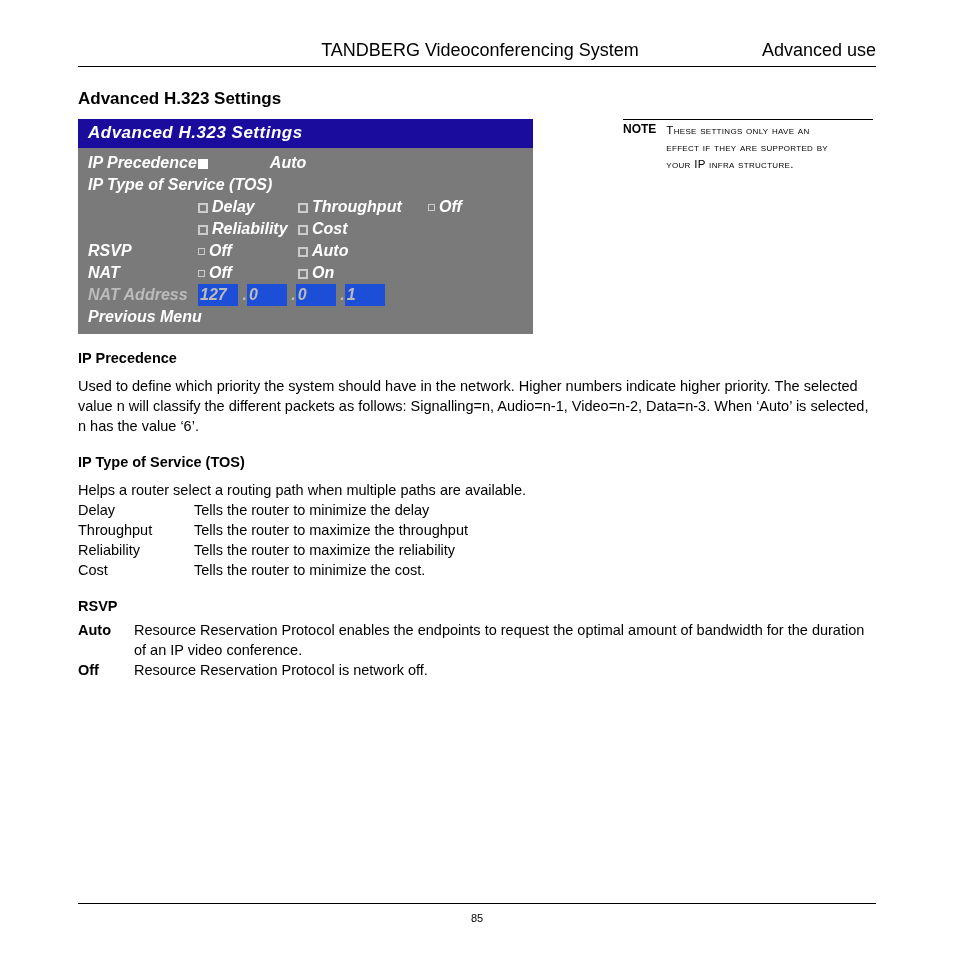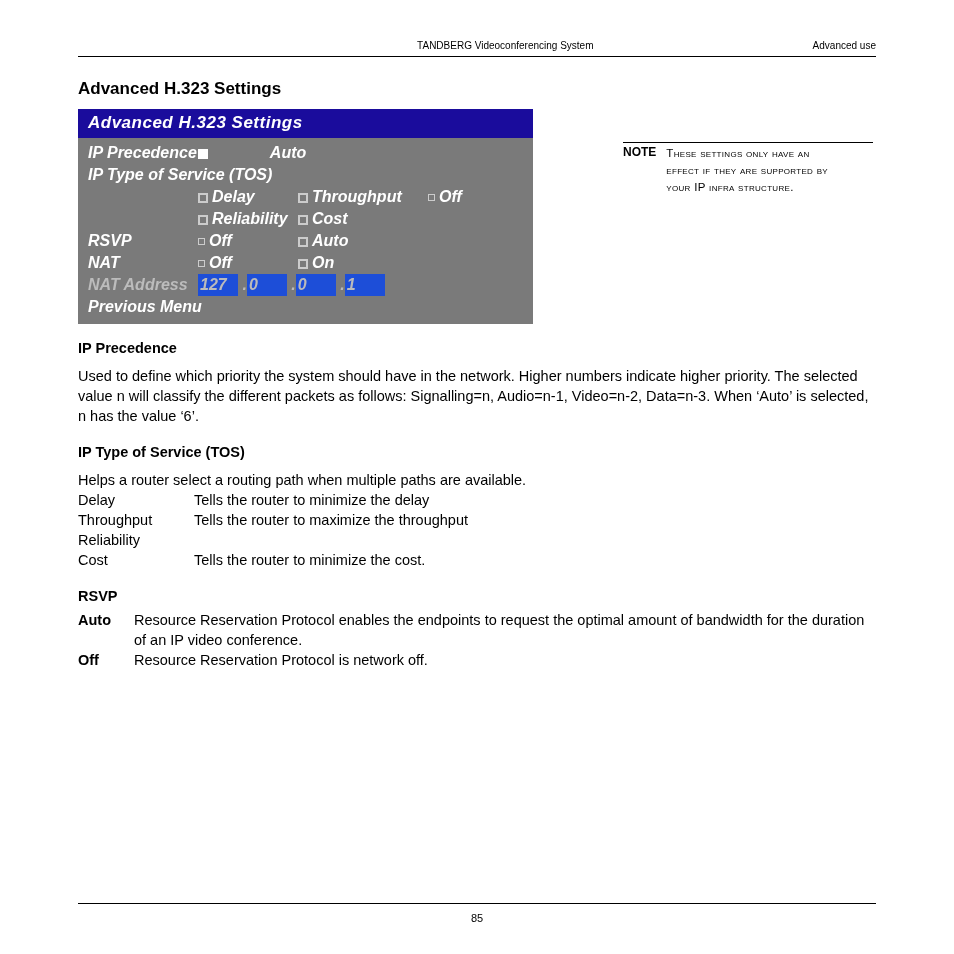--- a/index.html
+++ b/index.html
@@ -13,21 +13,21 @@
     position: relative;
     box-sizing: border-box;
   }
   .page {
     padding: 40px 78px 20px 78px;
     box-sizing: border-box;
   }
   .header-row {
     display: flex;
     justify-content: space-between;
-    font-size: 10px;
+    font-size: 18px;
     margin-bottom: 5px;
   }
   .header-left { flex: 1; text-align: center; padding-left: 120px;}
   .header-right { text-align: right; white-space: nowrap; }
   .header-rule {
     border: none;
     border-top: 1px solid #000;
     margin: 0 0 22px 0;
   }
   .main-heading {
@@ -98,21 +98,20 @@
     display:inline-block;
     background:#1d4ed8;
     width: 36px;
     padding: 0 2px;
     color:#bbb;
   }
   .dot { color:#bbb; }
 
   
   .note-container {
-    margin-top: 33px;
     font-size: 11.5px;
     width: 250px;
   }
   .note-rule-top { border-top:1px solid #000; margin-bottom:2px;}
   .note-row { display:flex; }
   .note-label {
     font-weight: bold;
     font-size: 12px;
     padding-right: 10px;
     flex-shrink:0;
@@ -239,20 +238,21 @@
     <div class="kv-row">
         <span class="kv-key">Delay</span>
         <span>Tells the router to minimize the delay</span>
       </div>
     <div class="kv-row">
         <span class="kv-key">Throughput</span>
         <span>Tells the router to maximize the throughput</span>
       </div>
     <div class="kv-row">
         <span class="kv-key">Reliability</span>
+        <span>Tells the router to maximize the reliability</span>
       </div>
     <div class="kv-row">
         <span class="kv-key">Cost</span>
         <span>Tells the router to minimize the cost.</span>
       </div>
   </div>
 
   <div class="section-heading mt6">RSVP</div>
   <div class="kv-list">
     <div class="kv-row">

